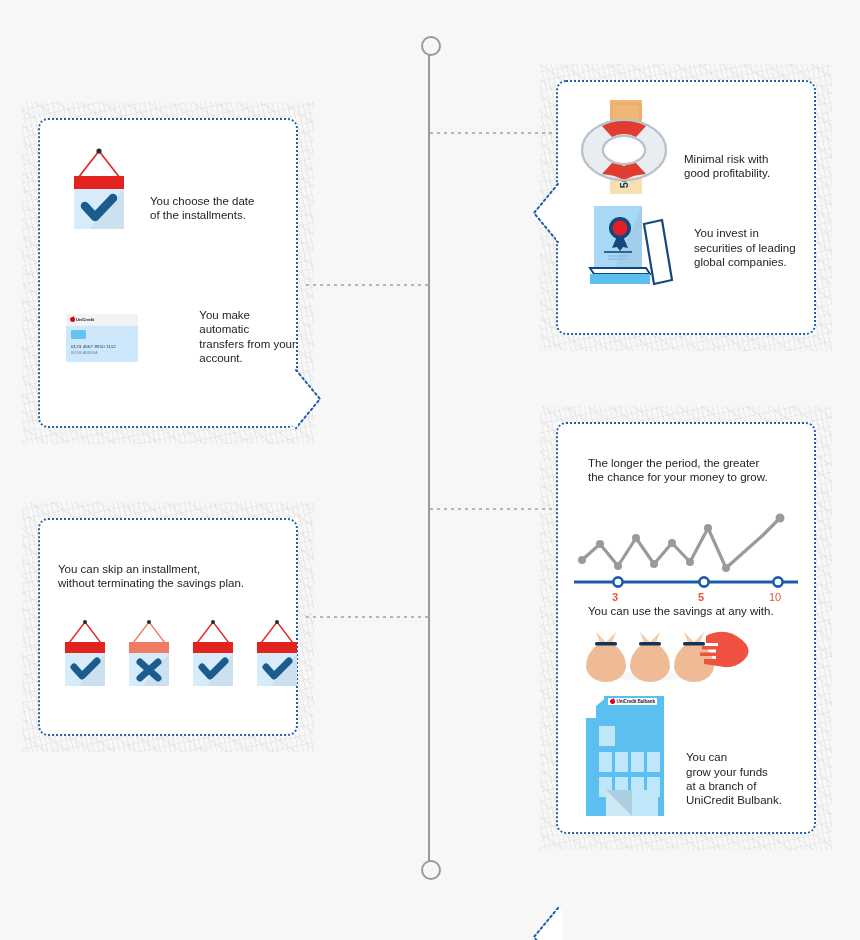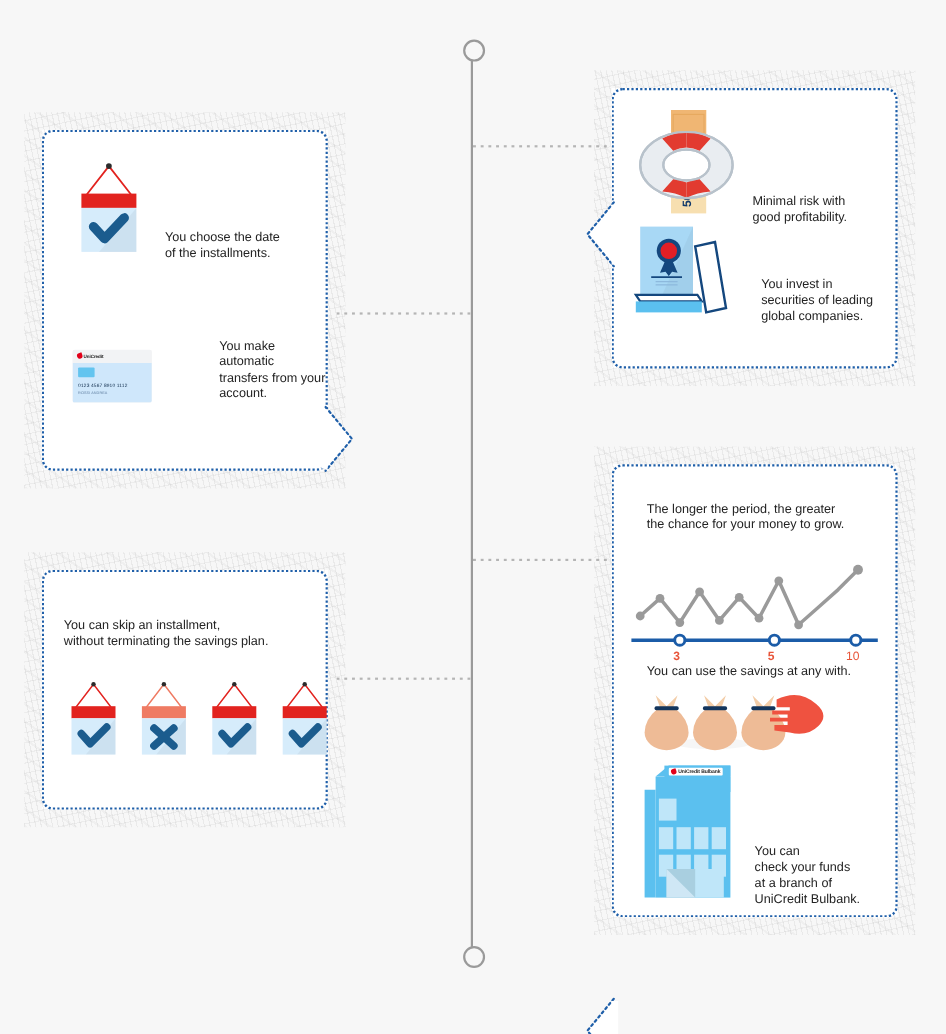--- a/index.html
+++ b/index.html
@@ -55,21 +55,21 @@
 
   
   #card-date-transfers{left:38px;top:118px;width:260px;height:310px;}
   #card-date-transfers .tail{left:258px;top:252px;}
   #card-skip{left:38px;top:518px;width:260px;height:218px;}
   #card-risk{left:556px;top:80px;width:260px;height:255px;}
   #card-risk .tail{left:-24px;top:104px;}
   #card-grow{left:556px;top:422px;width:260px;height:412px;}
   #card-grow .tail{left:-24px;top:486px;}
 
-  .row{position:absolute;display:flex;align-items:flex-end;}
+  .row{position:absolute;display:flex;align-items:center;}
   .txt{
     color:#232323;font-size:11.5px;line-height:14.4px;
     font-family:"Liberation Sans", sans-serif;white-space:pre-line;
   }
   .txt.justify{text-align:justify;}
 
   
   .cal{position:relative;display:inline-block;}
   .cal svg{display:block;}
 
@@ -245,21 +245,21 @@
             <path d="M46 82 a42 30 0 0 0 -22 -6 l10 -11 a21 14 0 0 1 12 3 z" fill="#e23b30"></path>
             <path d="M46 82 a42 30 0 0 1 22 -6 l-10 -11 a21 14 0 0 0 -12 3 z" fill="#e23b30"></path>
             <ellipse cx="46" cy="52" rx="42" ry="30" fill="none" stroke="#b8c2cb" stroke-width="2"></ellipse>
             <ellipse cx="46" cy="52" rx="21" ry="14" fill="none" stroke="#b8c2cb" stroke-width="2"></ellipse>
           </svg>
         </span>
         <div class="txt" style="margin-left:14px;margin-top:30px;">Minimal risk with
 good profitability.</div>
       </div>
 
-      <div class="row" style="left:16px;top:118px;gap:10px;">
+      <div class="row" style="left:28px;top:118px;">
         <span>
           <svg width="96" height="92" viewBox="0 0 96 92">
 
             <path d="M60 26 L78 22 L88 82 L70 86 Z" fill="#ffffff" stroke="#14477e" stroke-width="2.2"></path>
 
             <rect x="10" y="8" width="48" height="62" fill="#a8d8f5"></rect>
             <polygon points="58,8 58,70 30,70" fill="#000" opacity="0.04"></polygon>
 
             <path d="M34 36 l-6 14 5 -1 3 4 4 -12 z" fill="#14477e"></path>
             <path d="M38 36 l6 14 -5 -1 -3 4 -4 -12 z" fill="#14477e"></path>
@@ -372,20 +372,20 @@
             <rect x="26" y="100" width="52" height="26" fill="#bfe6f9"></rect>
             <polygon points="26,100 52,100 52,126 26,126" fill="#a9cfe0"></polygon>
             <polygon points="26,100 52,126 26,126" fill="#cfe7f5"></polygon>
           </svg>
           <span class="bank-sign" style="left:28px;top:8px;">
             <span class="mark"></span>
             <span class="name">UniCredit Bulbank</span>
           </span>
         </span>
         <div class="txt" style="margin-left:16px;margin-top:44px;">You can
-check your funds
+grow your funds
 at a branch of
 UniCredit Bulbank.</div>
       </div>
     </div>
   </div>
 
 </div>
 
 </body></html>

